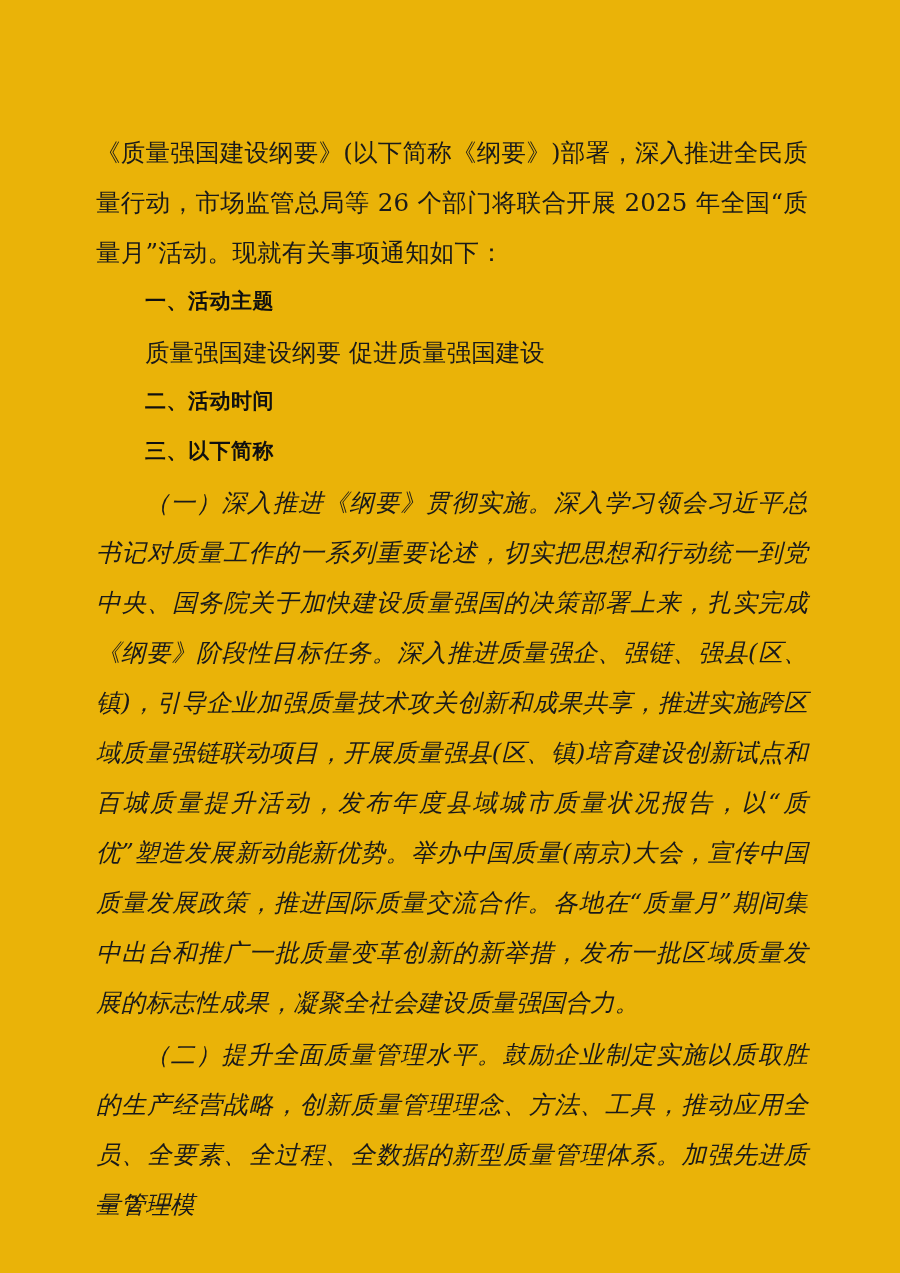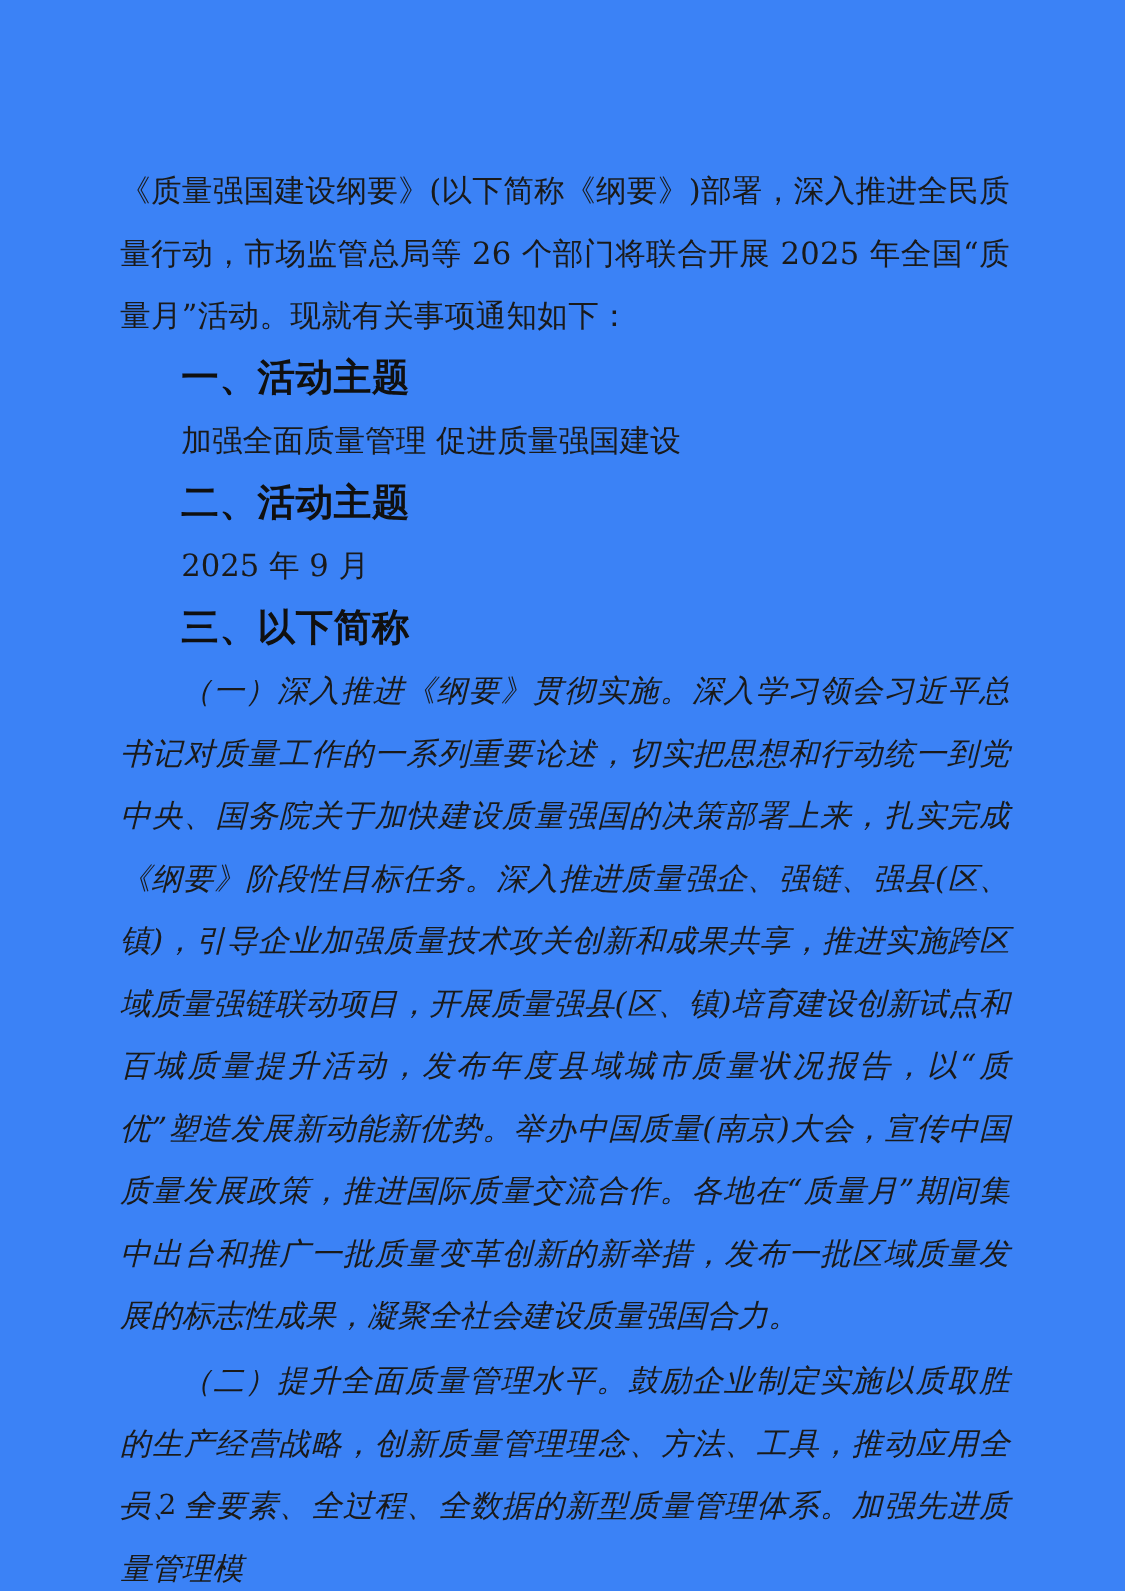--- a/index.html
+++ b/index.html
@@ -5,21 +5,21 @@
   html, body {
     margin: 0;
     padding: 0;
     background: #ffffff;
   }
   .page {
     position: relative;
     width: 900px;
     height: 1273px;
     margin: 0 auto;
-    background: #3b82f6;
+    background: #eab308;
     overflow: hidden;
   }
   .content {
     position: absolute;
     left: 96px;
     top: 128px;
     width: 712px;
   }
   .body-par {
     font-family: "DejaVu Serif", "Liberation Serif", serif;
@@ -29,23 +29,23 @@
     text-align: justify;
     text-justify: inter-ideograph;
     margin: 0 0 0 0;
     letter-spacing: 0.2px;
   }
   .indent-2 {
     text-indent: 49px;
     font-style: italic;
   }
   .heading {
-    font-family: Liberation Sans, sans-serif;
+    font-family: Liberation Mono, monospace;
     font-weight: bold;
-    font-size: 30px;
+    font-size: 21px;
     line-height: 50px;
     color: #101010;
     margin: 0;
     text-indent: 49px;
     letter-spacing: 0.5px;
   }
   .subline {
     font-family: "DejaVu Serif", "Liberation Serif", serif;
     font-size: 24.5px;
     line-height: 50px;
@@ -71,25 +71,24 @@
 </head>
 <body>
 
 <div class="page">
   <div class="content">
 
     <p class="body-par">《质量强国建设纲要》(以下简称《纲要》)部署，深入推进全民质量行动，市场监管总局等 26 个部门将联合开展 2025 年全国“质量月”活动。现就有关事项通知如下：</p>
 
     <p class="heading">一、活动主题</p>
 
-    <p class="subline">加强全面质量管理  促进质量强国建设</p>
+    <p class="subline">质量强国建设纲要  促进质量强国建设</p>
 
-    <p class="heading">二、活动主题</p>
+    <p class="heading">二、活动时间</p>
 
-    <p class="subline">2025 年 9 月</p>
 
     <p class="heading">三、以下简称</p>
 
     <p class="body-par indent-2">（一）深入推进《纲要》贯彻实施。深入学习领会习近平总书记对质量工作的一系列重要论述，切实把思想和行动统一到党中央、国务院关于加快建设质量强国的决策部署上来，扎实完成《纲要》阶段性目标任务。深入推进质量强企、强链、强县(区、镇)，引导企业加强质量技术攻关创新和成果共享，推进实施跨区域质量强链联动项目，开展质量强县(区、镇)培育建设创新试点和百城质量提升活动，发布年度县域城市质量状况报告，以“质优”塑造发展新动能新优势。举办中国质量(南京)大会，宣传中国质量发展政策，推进国际质量交流合作。各地在“质量月”期间集中出台和推广一批质量变革创新的新举措，发布一批区域质量发展的标志性成果，凝聚全社会建设质量强国合力。</p>
 
     <div class="gap-small"></div>
 
     <p class="body-par indent-2">（二）提升全面质量管理水平。鼓励企业制定实施以质取胜的生产经营战略，创新质量管理理念、方法、工具，推动应用全员、全要素、全过程、全数据的新型质量管理体系。加强先进质量管理模</p>
 
   </div>

